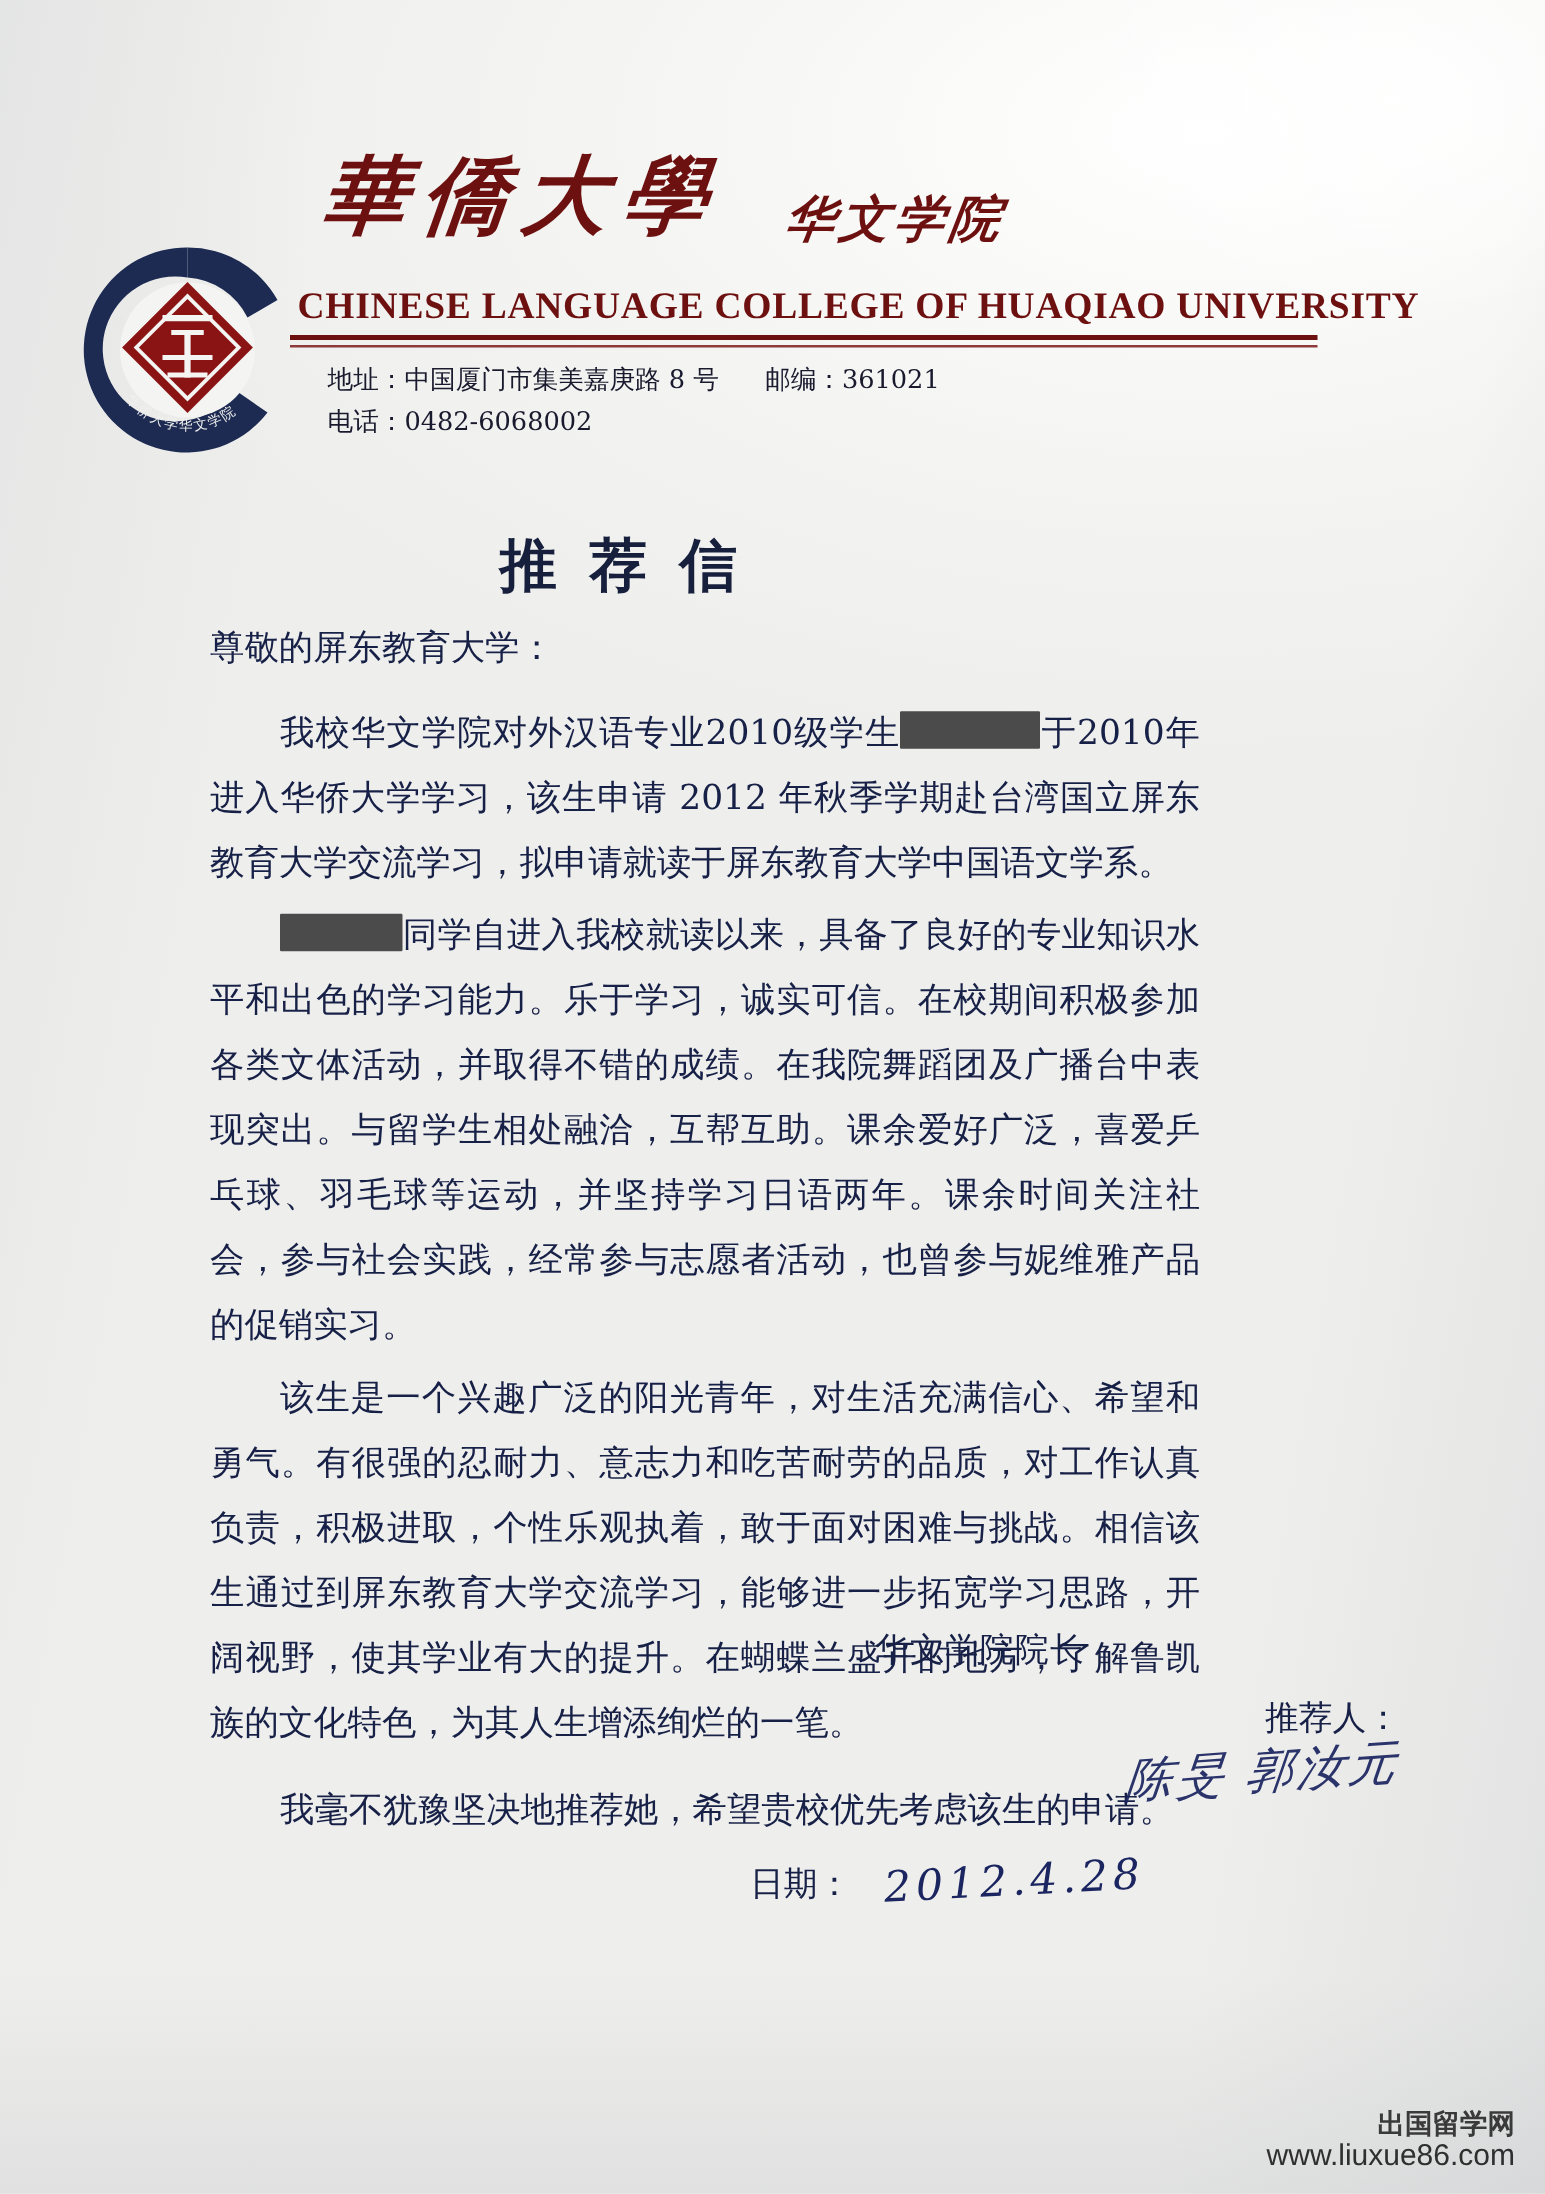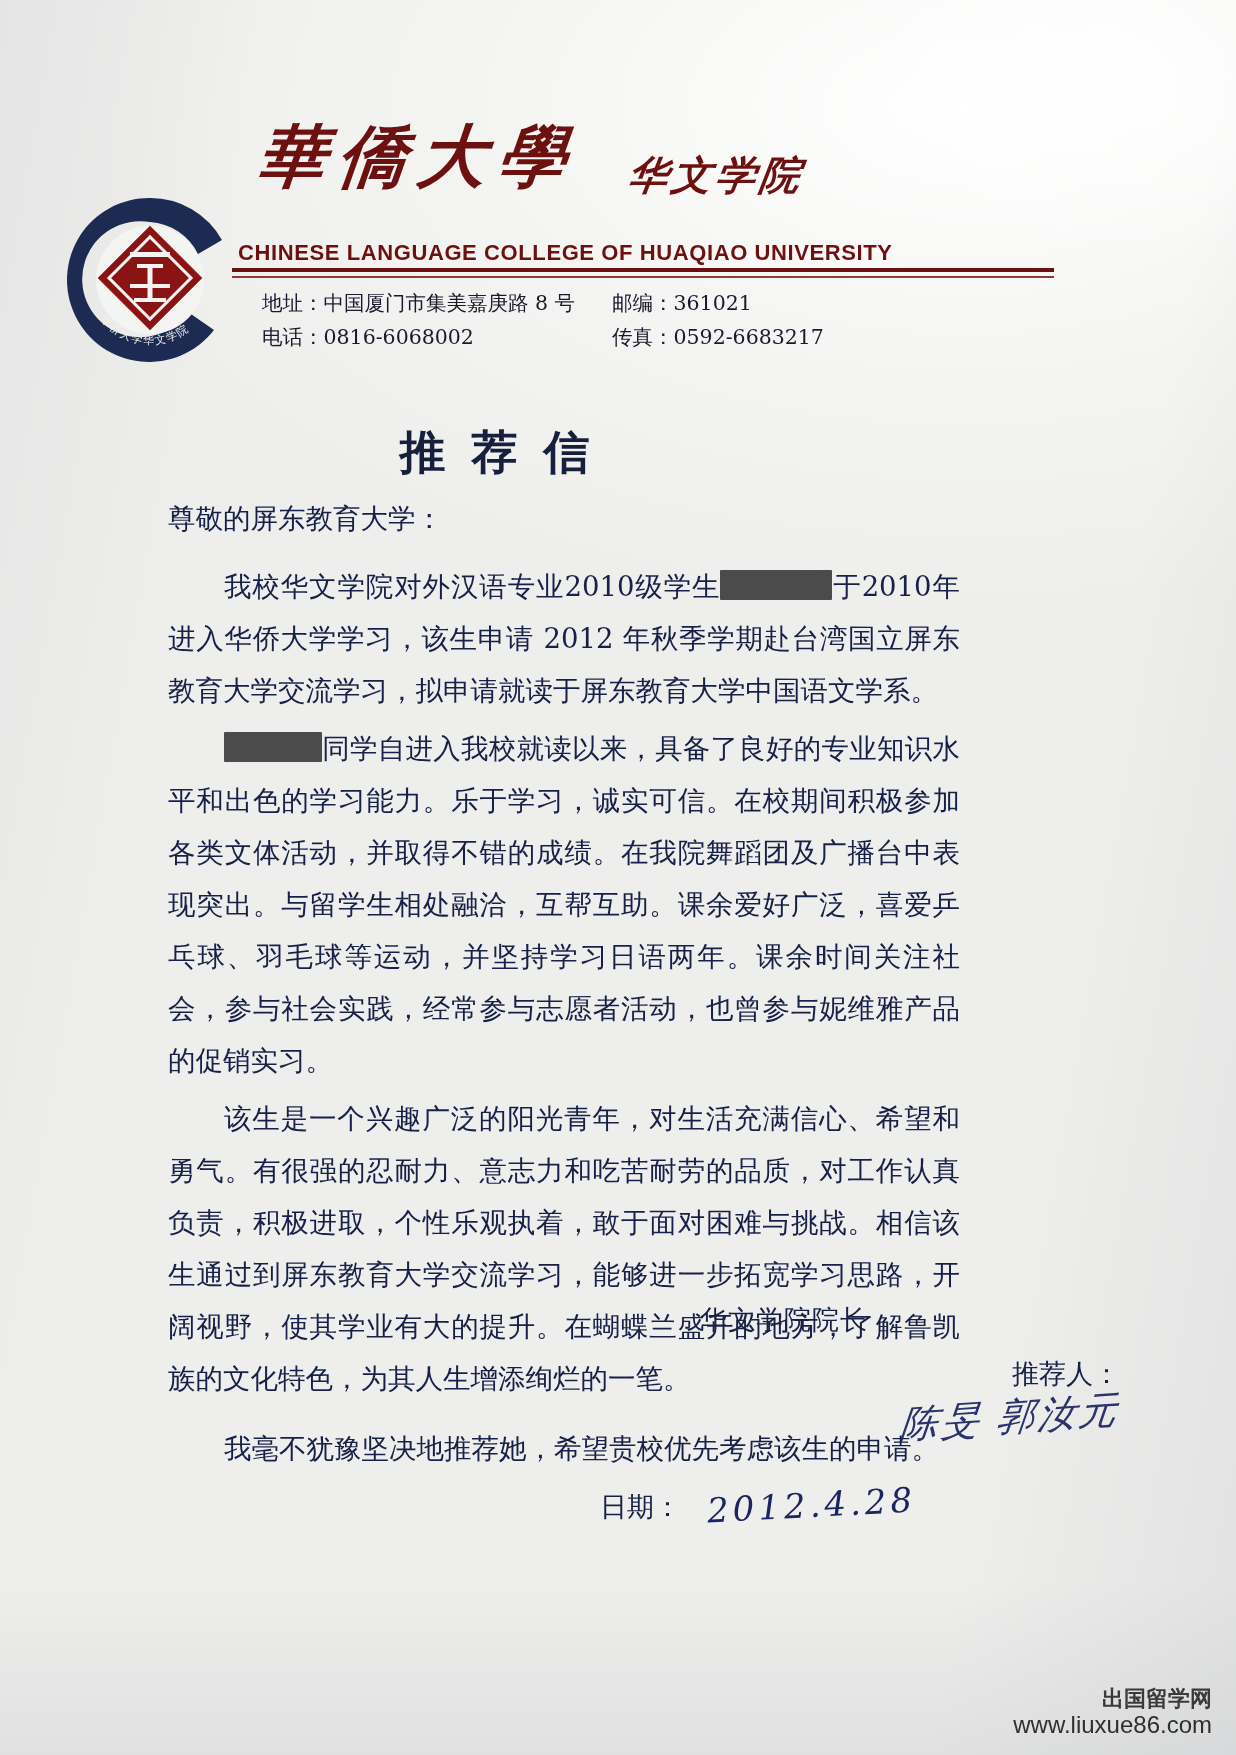--- a/index.html
+++ b/index.html
@@ -78,23 +78,23 @@
     letter-spacing: 4px;
     color: #6d1010;
     font-weight: bold;
     font-style: italic;
     transform: skewX(-8deg);
     white-space: nowrap;
   }
   .en-title {
     position: absolute;
     left: 238px;
-    top: 240px;
-    font-family: Liberation Sans, sans-serif;
-    font-size: 22px;
+    top: 228px;
+    font-family: Liberation Serif, serif;
+    font-size: 30px;
     font-weight: bold;
     letter-spacing: 0.6px;
     color: #6d1010;
     white-space: nowrap;
   }
   .rule {
     position: absolute;
     left: 232px;
     top: 268px;
     width: 822px;
@@ -290,24 +290,21 @@
       <div class="row">
         <div class="c1">
           <span>地址：</span><span>中国厦门市集美嘉庚路 8 号</span>
         </div>
         <div class="c2">
           <span>邮编：</span><span>361021</span>
         </div>
       </div>
       <div class="row">
         <div class="c1">
-          <span>电话：</span><span>0816-6068002</span>
-        </div>
-        <div class="c2">
-          <span>传真：</span><span>0592-6683217</span>
+          <span>电话：</span><span>0482-6068002</span>
         </div>
       </div>
     </div>
   </div>
 
   <div class="doc-title">推荐信</div>
 
   <div class="body">
 
     <p class="salutation">尊敬的屏东教育大学：</p>

